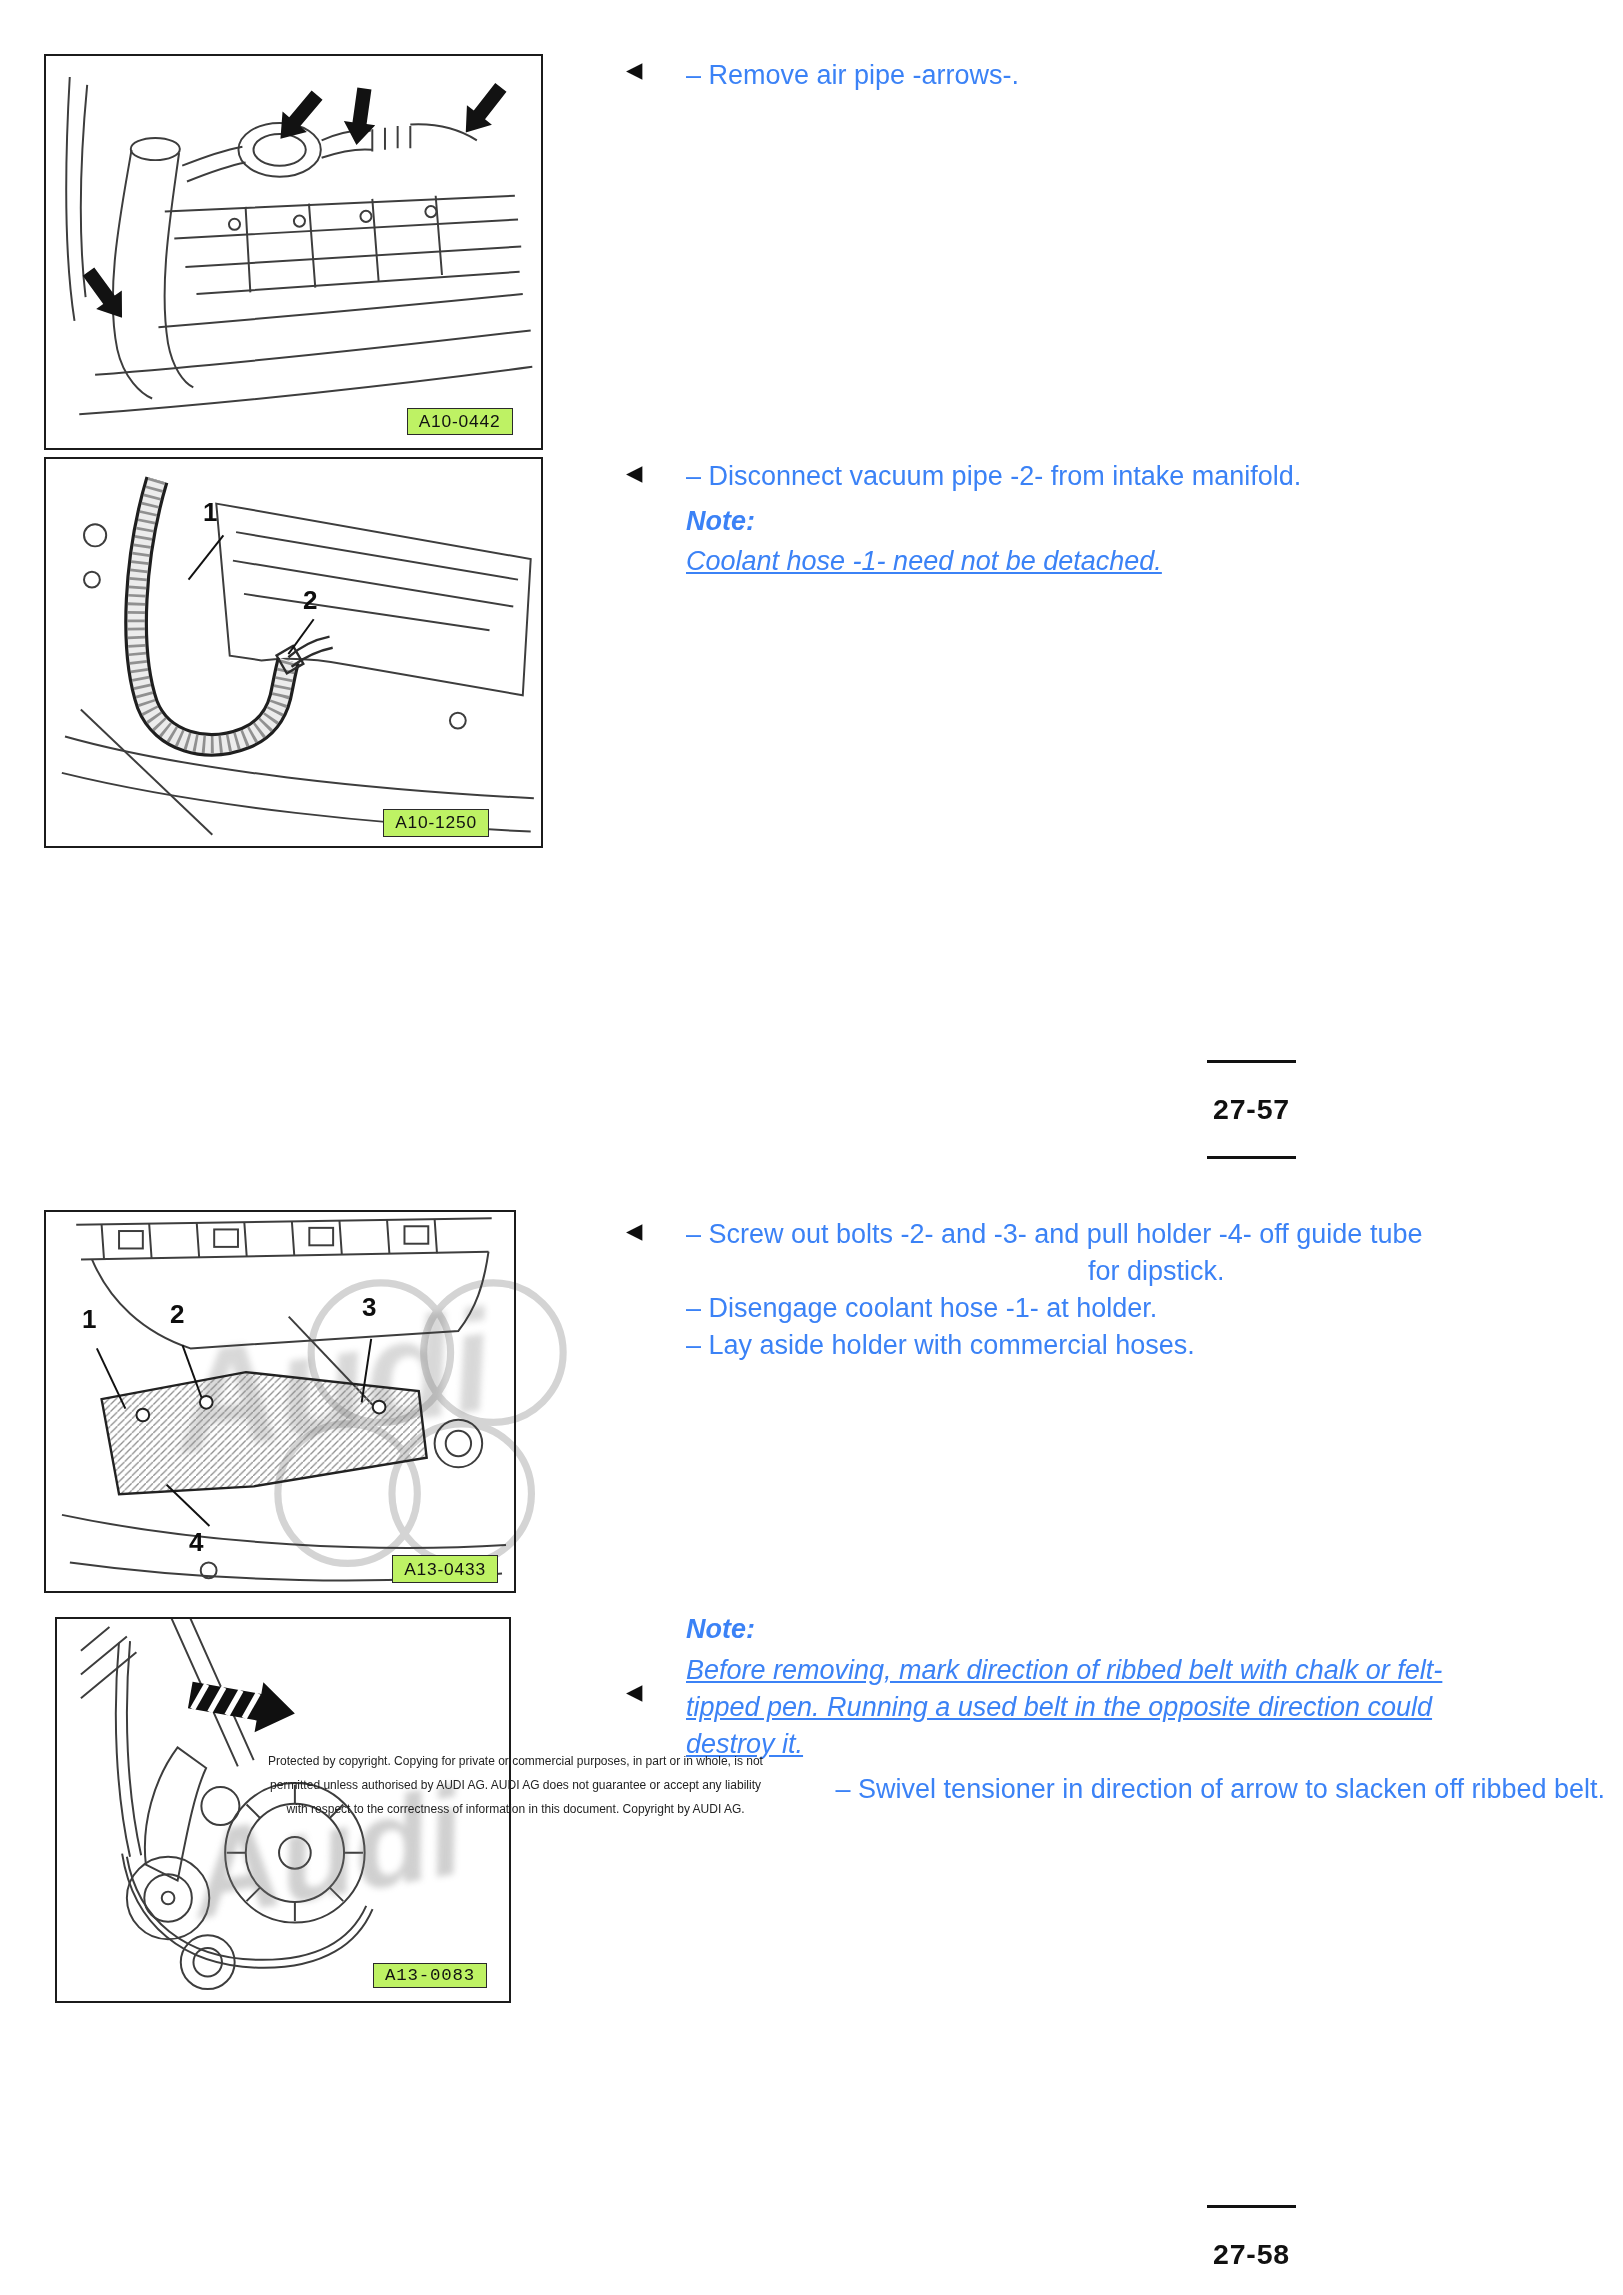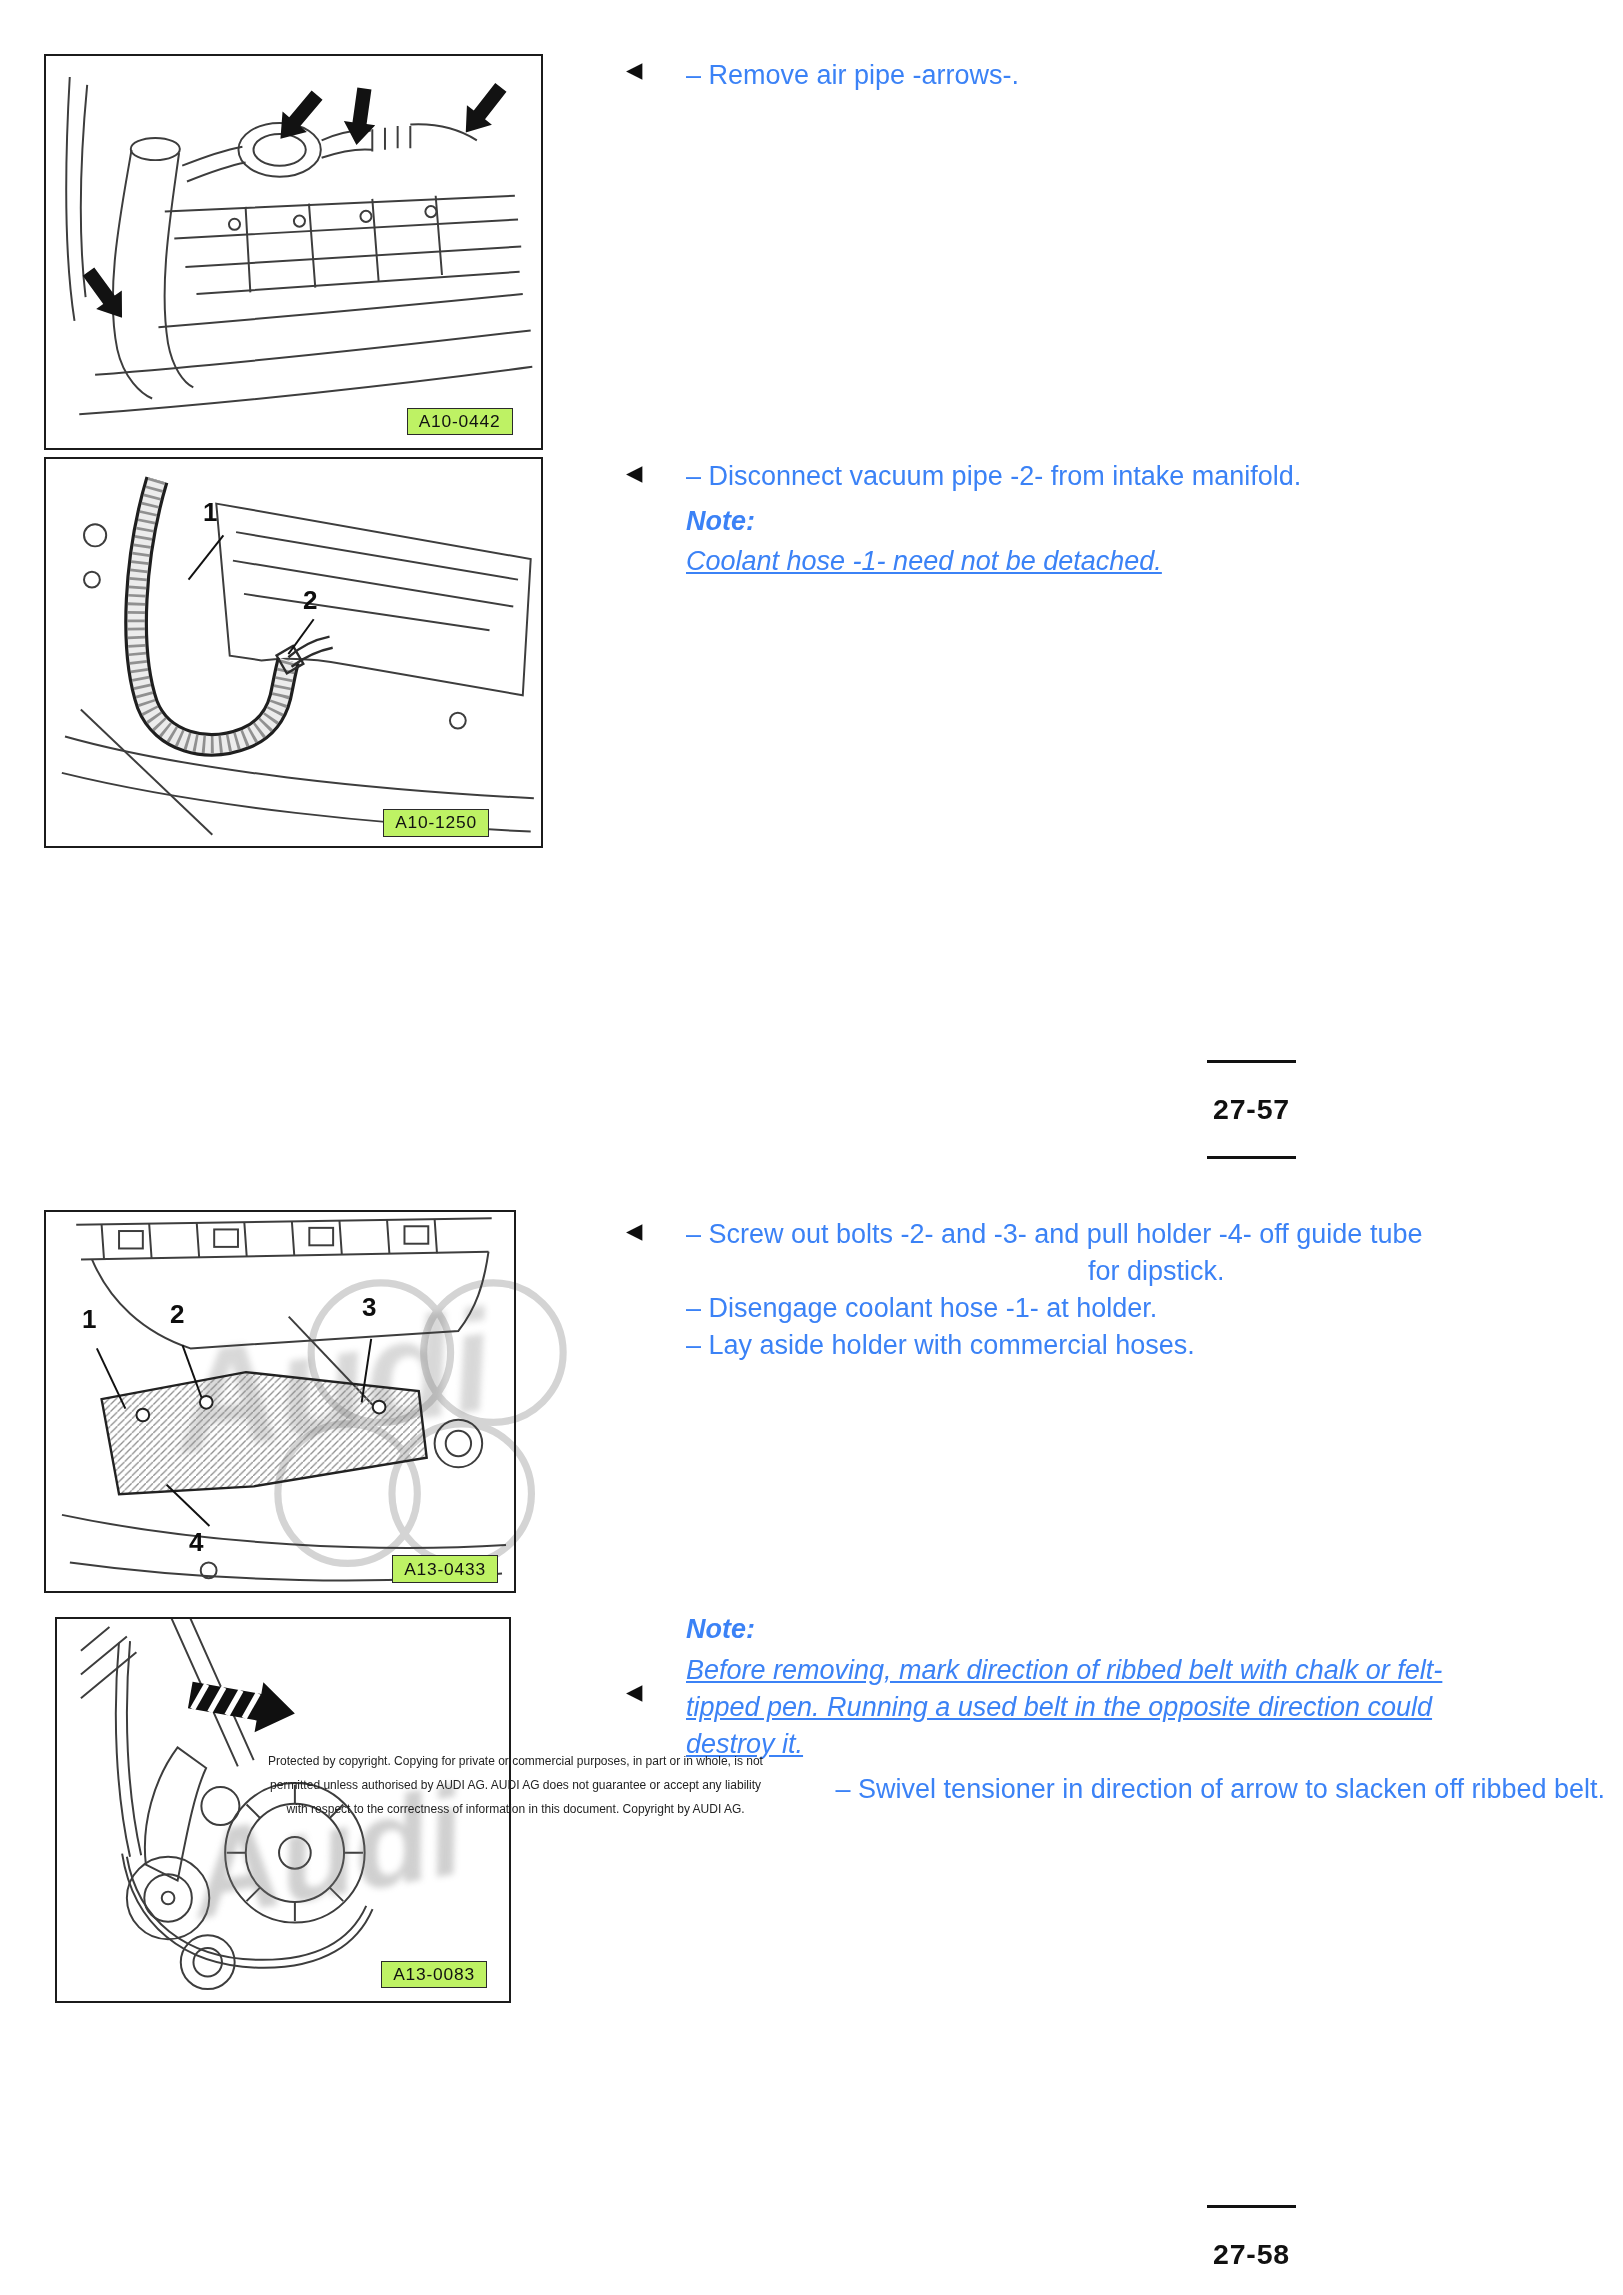--- a/index.html
+++ b/index.html
@@ -252,21 +252,21 @@
       <g transform="translate(168,96) rotate(10)">
         <path d="M0,-17 L88,-17 L88,-32 L134,0 L88,32 L88,17 L0,17 Z" fill="#101010"></path>
         <g stroke="#ffffff" stroke-width="7">
           <line x1="18" y1="-17" x2="6" y2="17"></line>
           <line x1="40" y1="-17" x2="28" y2="17"></line>
           <line x1="62" y1="-17" x2="50" y2="17"></line>
           <line x1="84" y1="-17" x2="72" y2="17"></line>
         </g>
       </g>
     </svg>
-    <div class="fig-label" style="right:22px; bottom:12.7px;">A13-0083</div>
+    <div class="fig-label" style="right:22px; bottom:12.7px;font-family:Liberation Mono, monospace;">A13-0083</div>
   </div>
 
   <div class="pointer" style="top:60px;">◀</div>
   <div class="txt" style="top:57px;">
     <div>– Remove air pipe -arrows-.</div>
   </div>
 
   <div class="pointer" style="top:463px;">◀</div>
   <div class="txt" style="top:458px;">
     <div>– Disconnect vacuum pipe -2- from intake manifold.</div>

